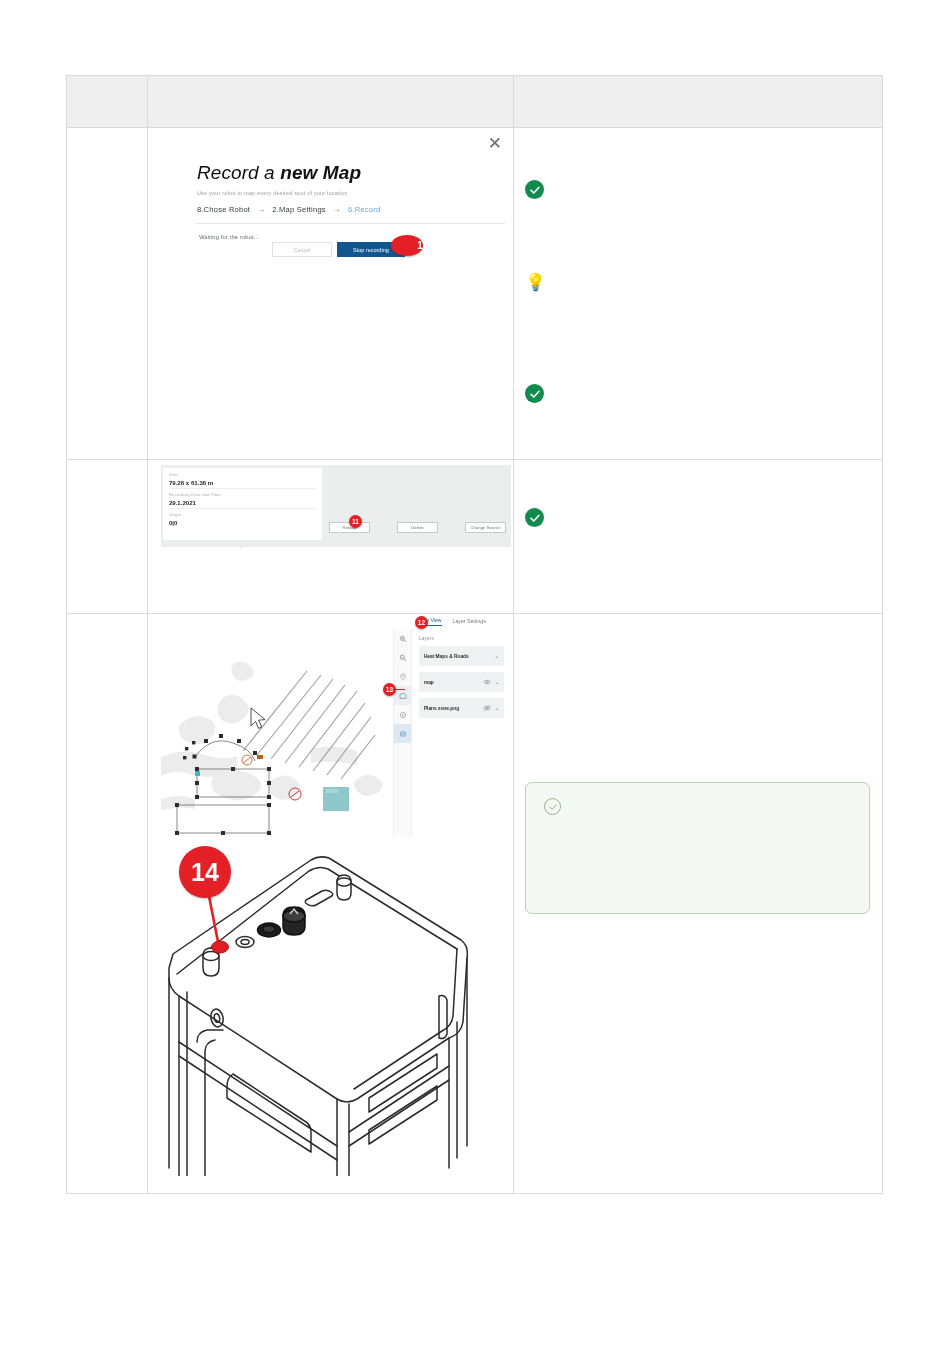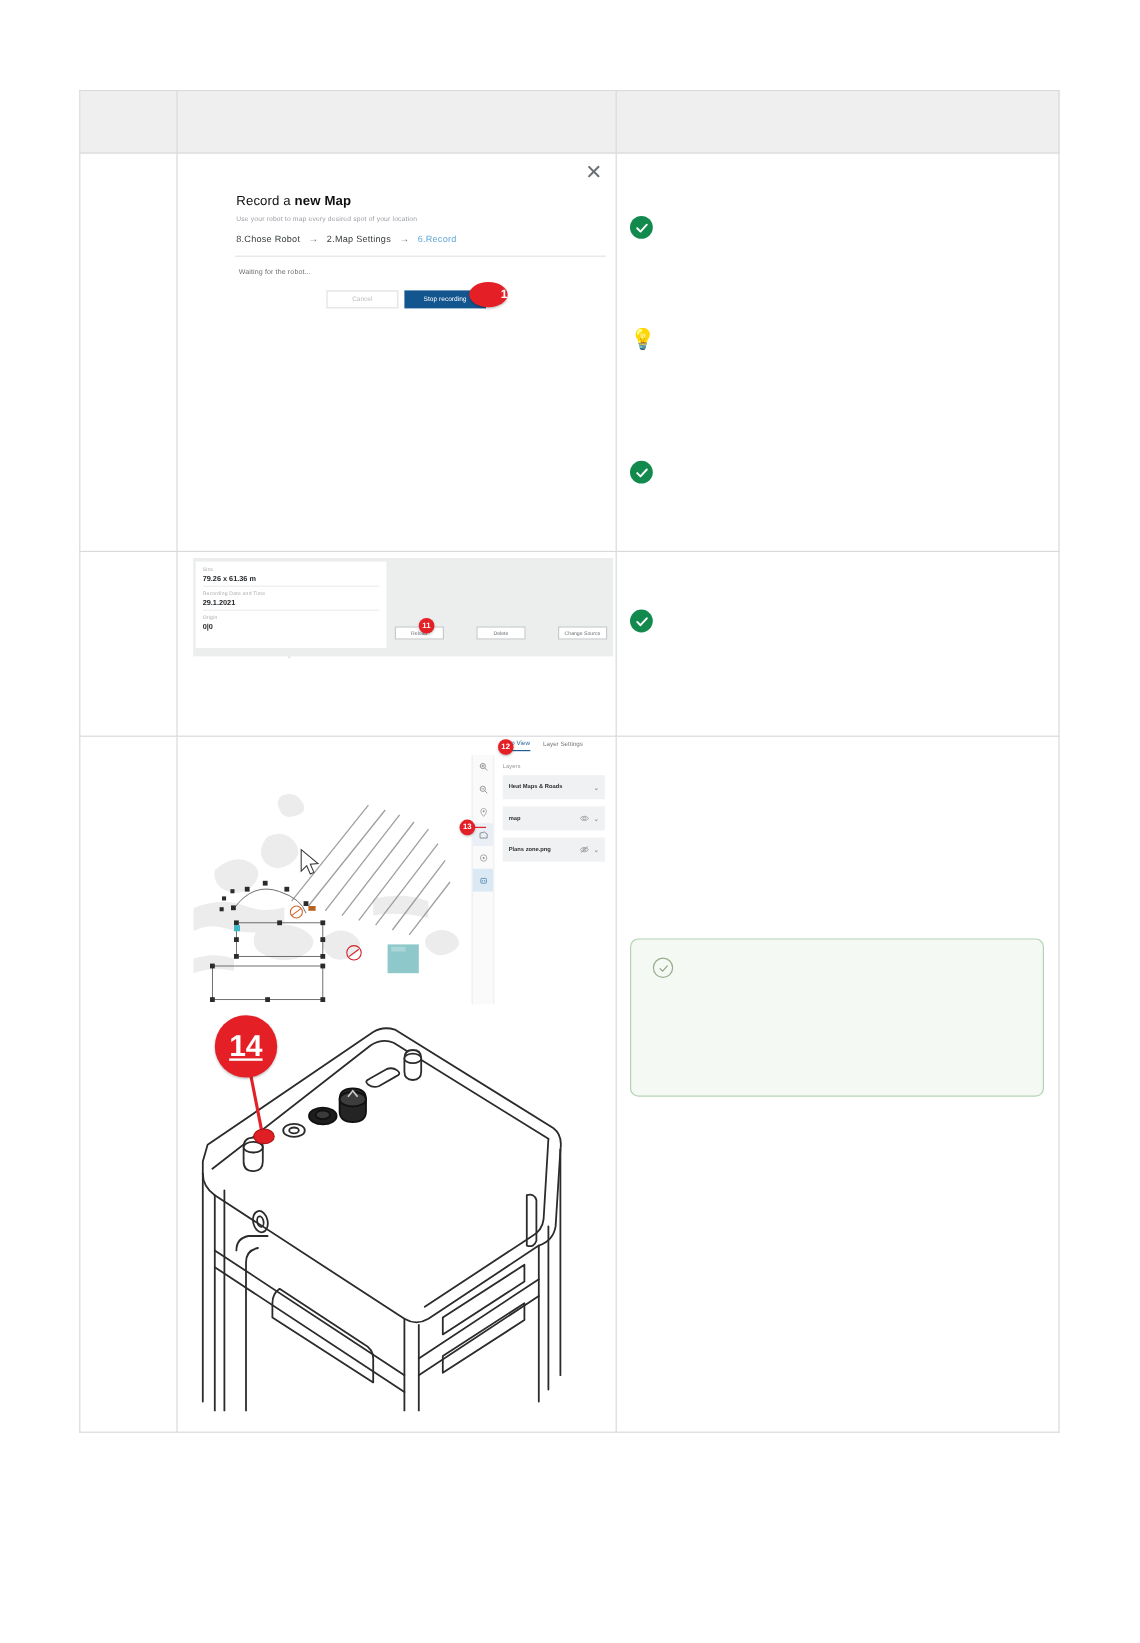--- a/index.html
+++ b/index.html
@@ -46,24 +46,25 @@
   .dlg-close {
     position: absolute; right: 9px; top: 2px;
     width: 16px; height: 16px;
     color: #6b6f73;
     font-size: 17px; line-height: 15px;
     text-align: center;
     cursor: pointer;
   }
   .dlg-title {
     margin: 28px 0 0 35px;
-    font-size: 11px;
+    font-size: 19px;
     font-weight: 400;
     color: #111;
     letter-spacing: .1px;
+    font-style: italic;
   }
   .dlg-title b { font-weight: 700; }
   .dlg-sub {
     margin: 6px 0 0 35px;
     font-size: 5.6px;
     color: #9a9ea3;
     letter-spacing: .15px;
   }
   .dlg-steps {
     margin: 9px 0 0 35px;
@@ -593,21 +594,21 @@
 
               <path d="M146 58 q-4 -3 1 -5 l14 -8 q5 -2 9 1 q4 3 -1 5 l-14 8 q-5 2 -9 -1 z" fill="#fff"></path>
 
               <path d="M176 36 q0 -7 7 -7 q7 0 7 7 l0 11 q0 7 -7 7 q-7 0 -7 -7 z" fill="#fff"></path>
               <ellipse cx="183" cy="36" rx="7" ry="4" fill="#fff"></ellipse>
             </g>
 
             <line x1="57" y1="96" x2="48" y2="50" stroke="#e51f26" stroke-width="2.6"></line>
             <ellipse cx="59" cy="101" rx="8.5" ry="6" fill="#e01f25" stroke="#b4141a" stroke-width="1"></ellipse>
           </svg>
-          <div class="badge badge-lg" style="left:18px; top:0px;text-decoration:underline;">14</div>
+          <div class="badge badge-lg" style="left:18px; top:0px;">14</div>
         </div>
       </div>
     </td>
 
     <td class="col-c">
       <div class="cell-pad">
         <div class="callout">
           <div class="callout-ico">
             <svg viewBox="0 0 24 24">
                   <path d="M5 12.5 L10 17.5 L19.5 7" fill="none" stroke="#8c9e80" stroke-width="2.2" stroke-linecap="round" stroke-linejoin="round"></path>

